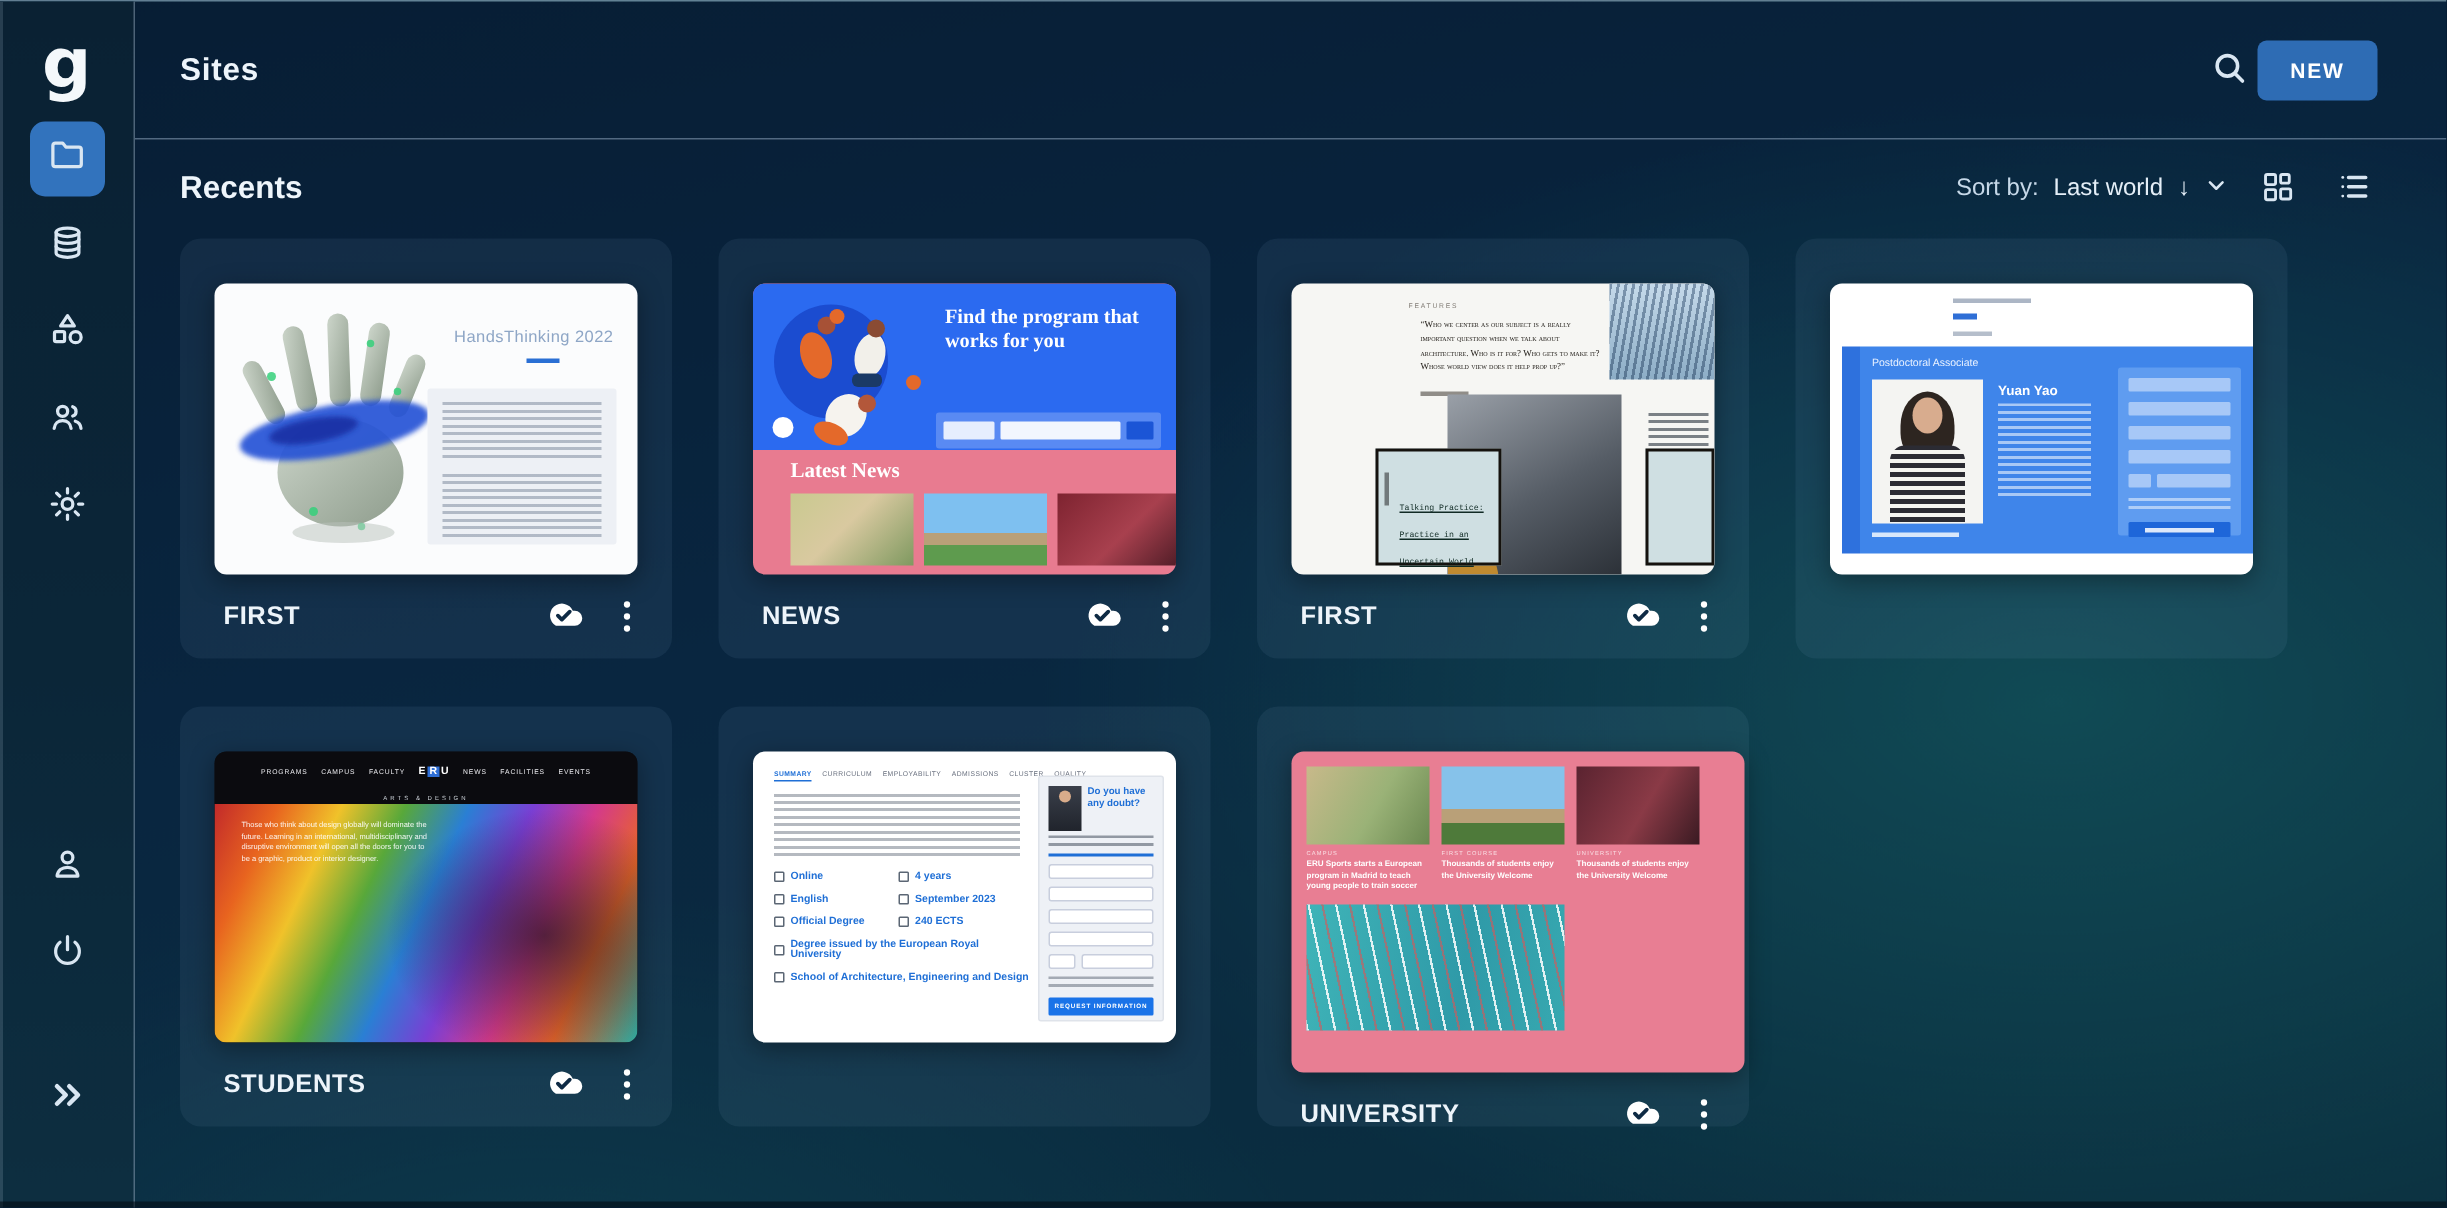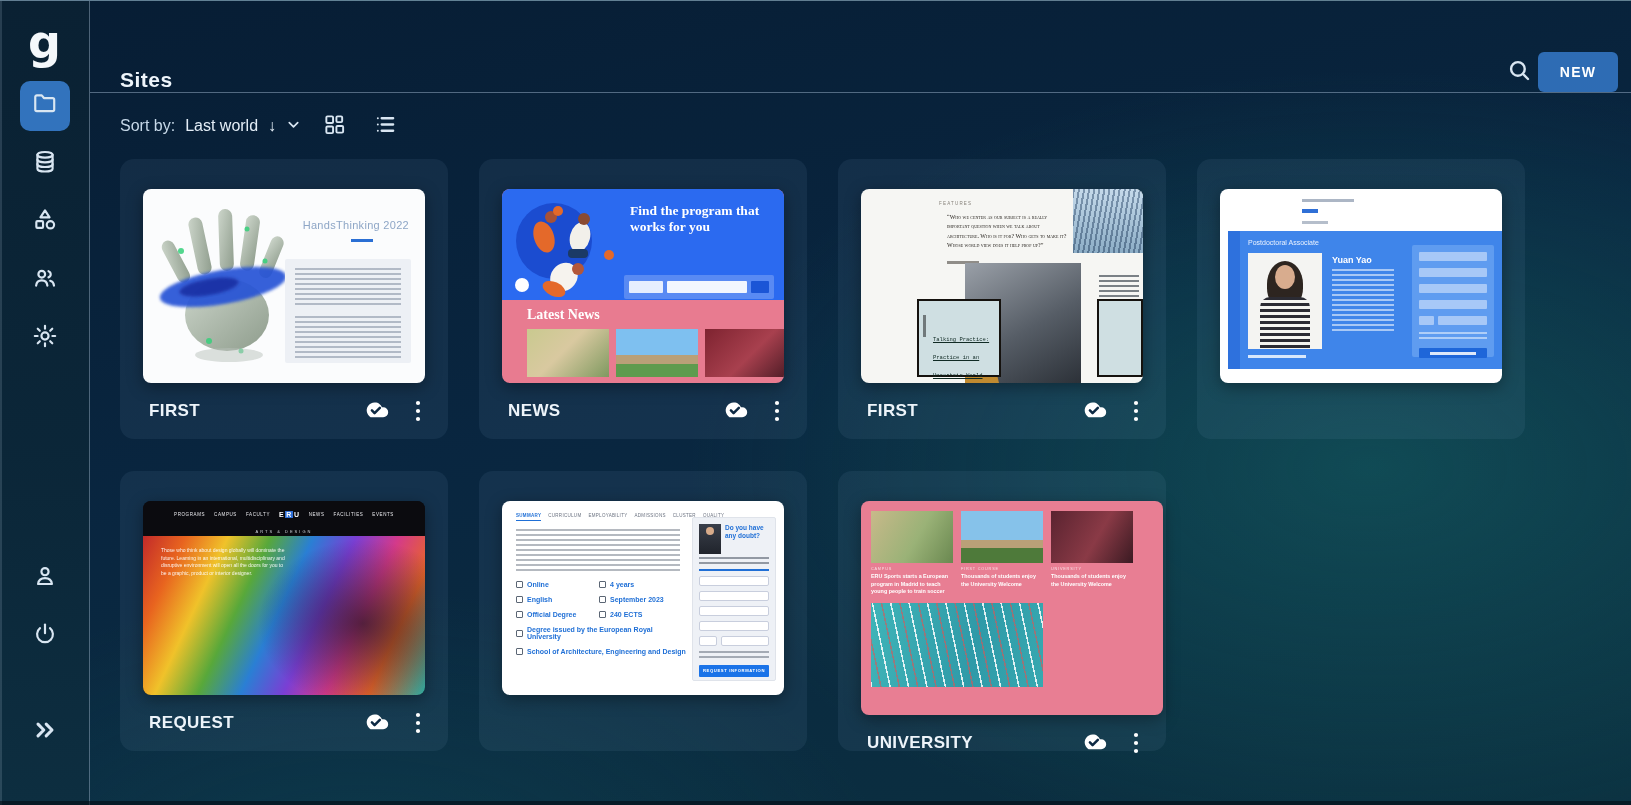--- a/index.html
+++ b/index.html
@@ -21,22 +21,22 @@
     font-size:46px;line-height:62px;height:66px;}
   .side-item{width:50px;height:50px;border-radius:10px;display:grid;place-items:center;
     margin:4px 0;cursor:pointer;}
   .side-item.active{background:#3273bd;}
   .ico{fill:none;stroke:#d9e6f2;stroke-width:2;stroke-linecap:round;stroke-linejoin:round;}
   .side-spacer{flex:1;}
   .side-bottom{display:flex;flex-direction:column;align-items:center;padding-bottom:44px;}
   .expand{margin-top:42px;}
   
   .main{flex:1;display:flex;flex-direction:column;min-width:0;}
-  .topbar{height:92px;flex:0 0 92px;display:flex;align-items:flex-end;
-    border-bottom:1px solid rgba(186,208,232,.42);padding:0 13px 0 30px;box-sizing:border-box;}
+  .topbar{height:92px;flex:0 0 92px;display:flex;align-items:center;
+    border-bottom:1px solid rgba(186,208,232,.42);padding:0 46px 0 30px;box-sizing:border-box;}
   .topbar h1{margin:0;font-size:21px;letter-spacing:.5px;color:#eef5fb;font-weight:700;}
   .topbar .spacer{flex:1;}
   .icon-btn{background:none;border:none;padding:6px;cursor:pointer;display:grid;place-items:center;}
   .new-btn{width:80px;height:40px;background:#2e6cb4;border:none;border-radius:6px;
     color:#fff;font-family:"Liberation Sans",sans-serif;font-weight:700;font-size:14px;
     letter-spacing:1.2px;cursor:pointer;}
   .content-head{display:flex;align-items:center;margin:14px 44px 0 30px;}
   .content-head h2{margin:0;font-size:21px;color:#eef5fb;font-weight:700;flex:1;}
   .sort{display:flex;align-items:center;gap:10px;color:#c6d8e8;font-size:16px;}
   .sort .val{color:#e4eef7;}
@@ -261,20 +261,21 @@
               <circle cx="11" cy="11" r="6.3"></circle>
               <path d="M15.7 15.7L20.3 20.3"></path>
             </svg>
         </span>
       </button>
       <button class="new-btn">NEW</button>
     </header>
 
     <section class="content">
       <div class="content-head">
+        <h2>Recents</h2>
         <div class="sort">
           <span>Sort by:</span>
           <span class="val">Last world</span>
           <span class="val">↓</span>
           <span>
             <svg width="15" height="15" viewBox="0 0 16 16" class="ico" style="stroke-width:1.8">
                 <path d="M3.5 6l4.5 4.5L12.5 6"></path>
               </svg>
           </span>
         </div>
@@ -481,21 +482,21 @@
                 </span>
               <span>NEWS</span>
               <span>FACILITIES</span>
               <span>EVENTS</span>
             </div>
             <div class="abs stu-sub">ARTS &amp; DESIGN</div>
             <div class="abs stu-art"></div>
             <div class="abs stu-intro">Those who think about design globally will dominate the future. Learning in an international, multidisciplinary and disruptive environment will open all the doors for you to be a graphic, product or interior designer.</div>
           </div>
           <div class="card-footer">
-            <span class="card-label">REQUEST</span>
+            <span class="card-label">STUDENTS</span>
             <span>
               <svg width="30" height="24" viewBox="0 0 24 20">
                   <path d="M18 8.5h-1.1A6.6 6.6 0 1 0 7.5 16.8h10.5a4.15 4.15 0 0 0 0-8.3z" fill="#fff"></path>
                   <path d="M8.6 11.2l2.2 2.2 4.4-4.4" fill="none" stroke="#0e2a44" stroke-width="2.1" stroke-linecap="round" stroke-linejoin="round"></path>
                 </svg>
             </span>
             <span class="kebab">
               <svg width="6" height="24" viewBox="0 0 6 24">
                   <circle cx="3" cy="4" r="2.1" fill="#fff"></circle>
                   <circle cx="3" cy="12" r="2.1" fill="#fff"></circle>

